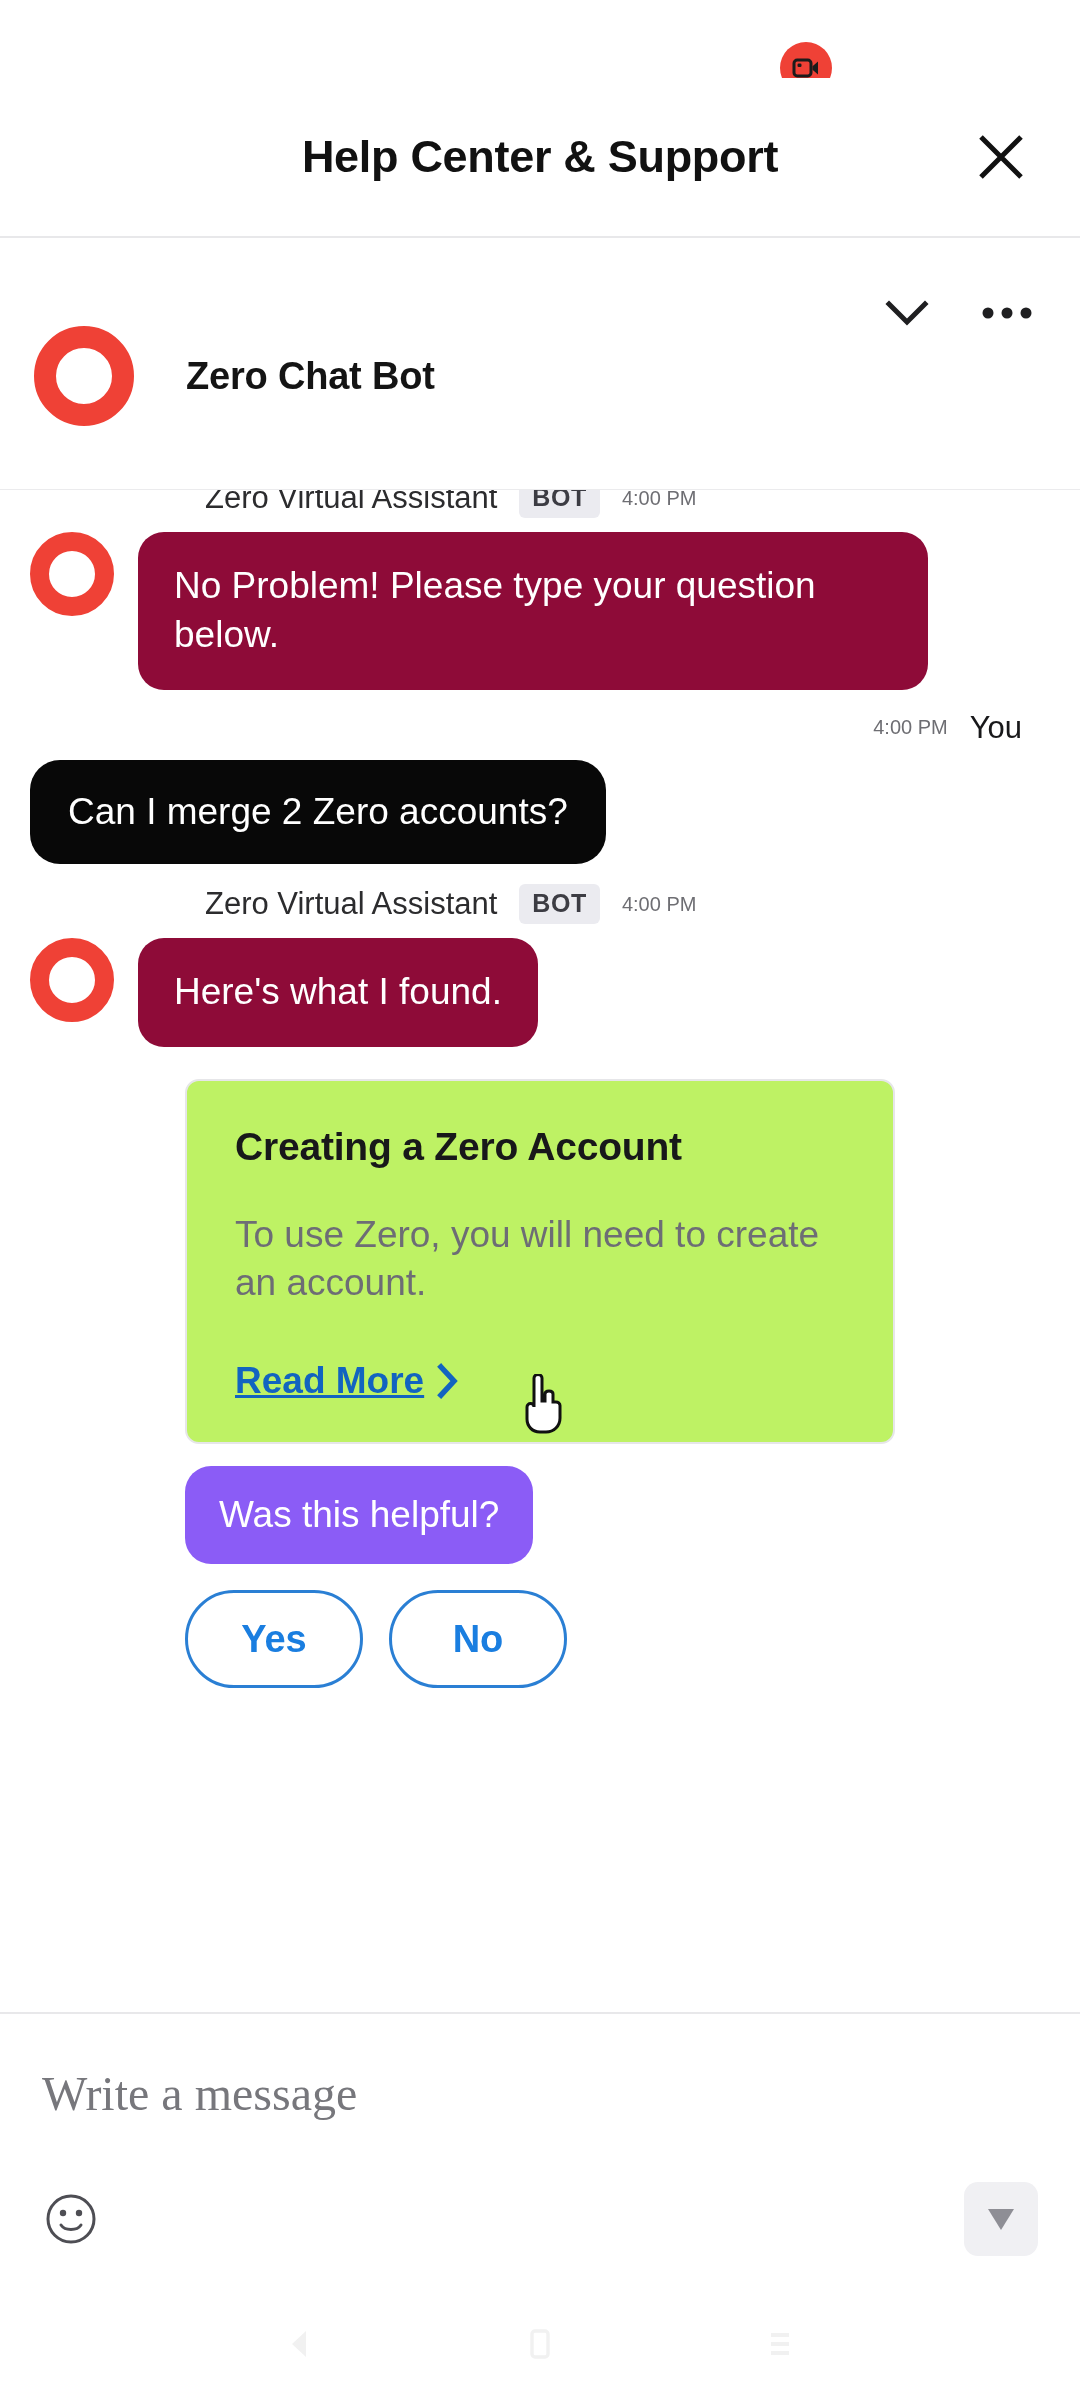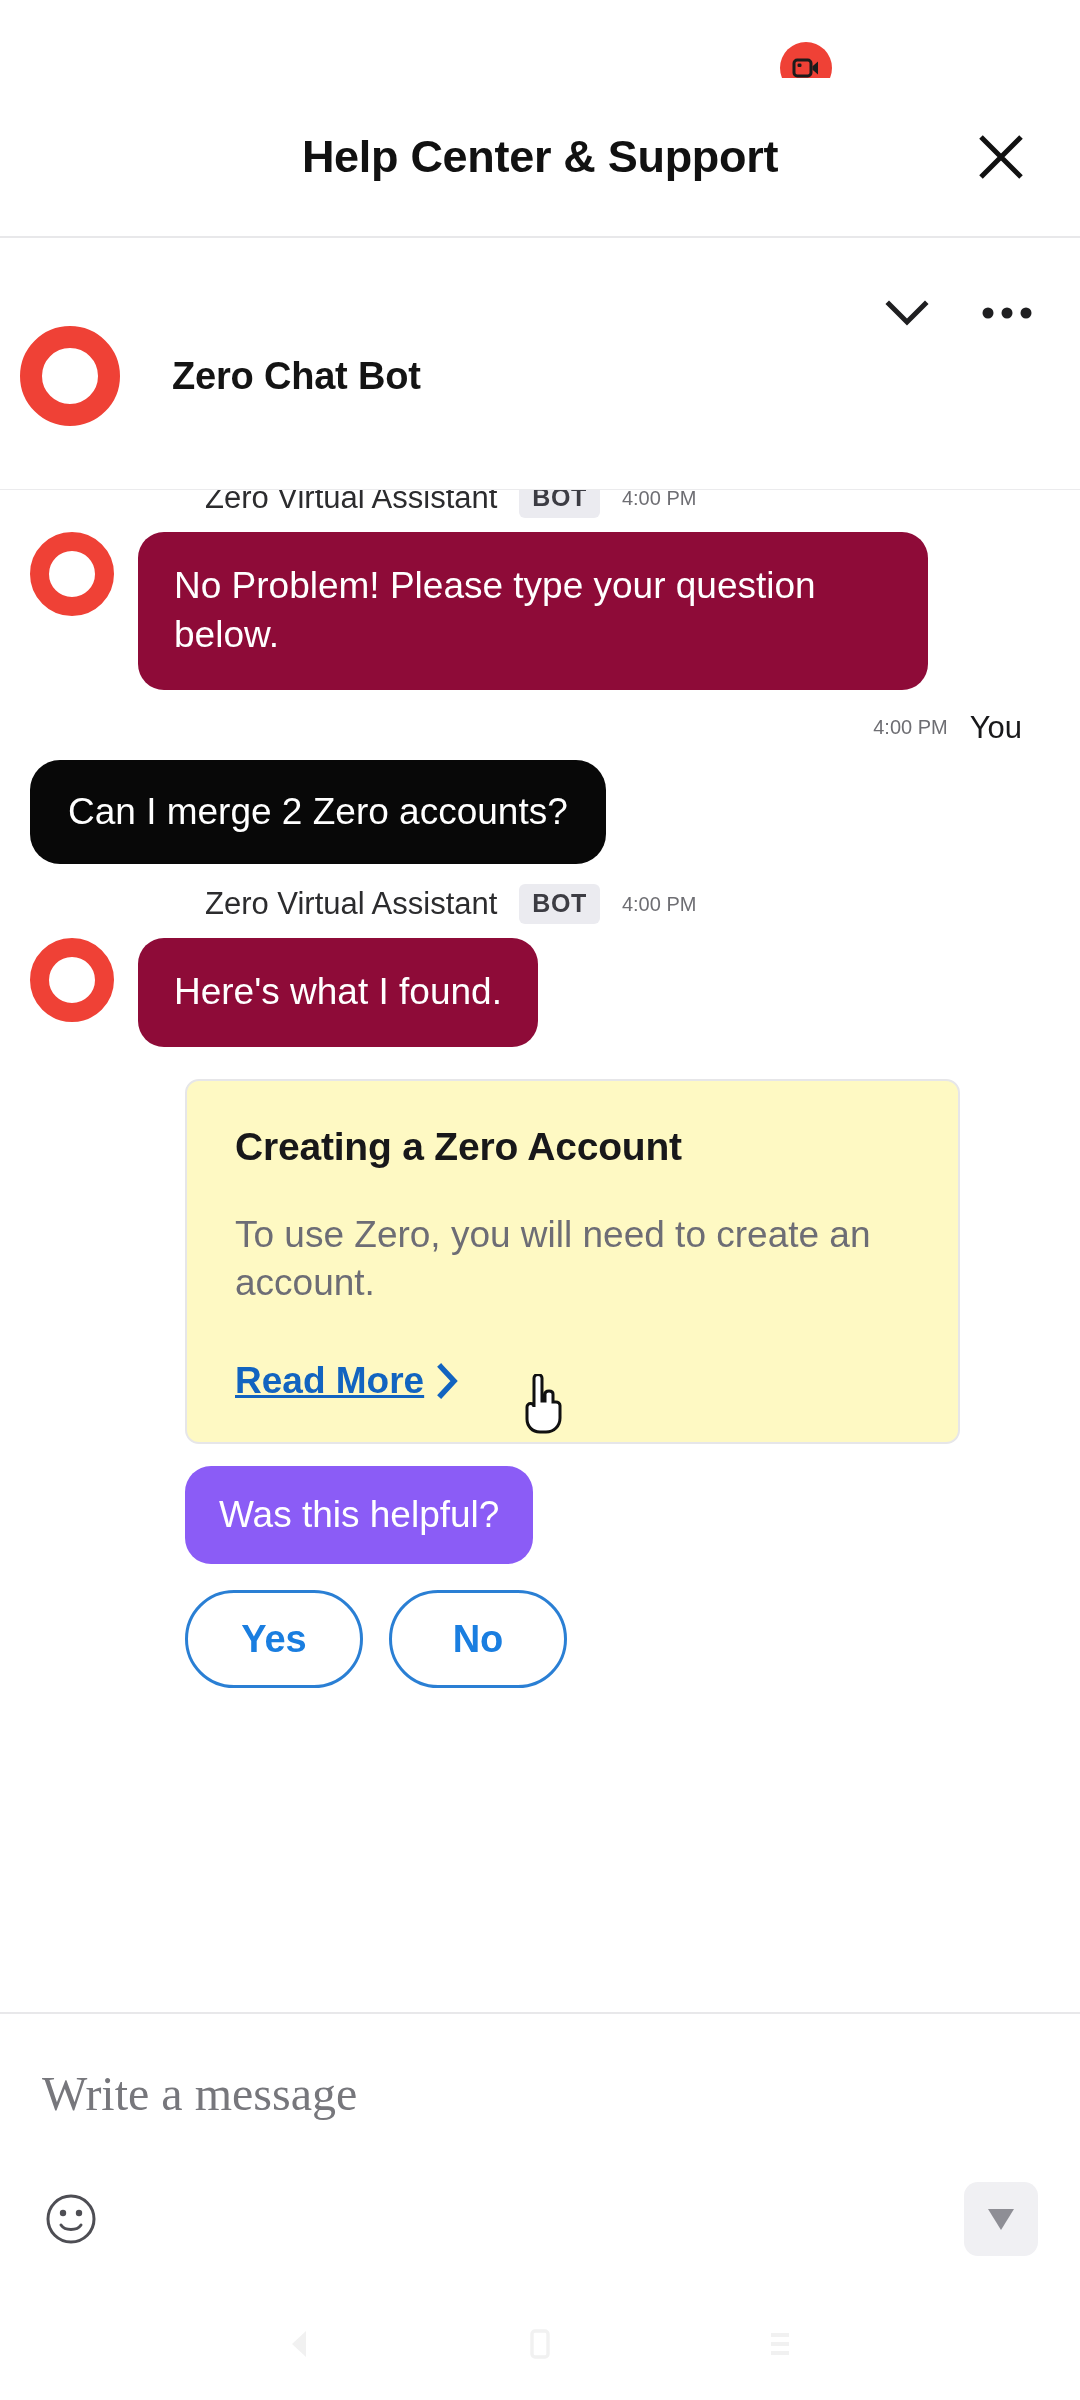--- a/index.html
+++ b/index.html
@@ -101,21 +101,21 @@
     width: 66px;
     height: 66px;
     display: flex;
     align-items: center;
     justify-content: center;
   }
   .icon-btn svg { display: block; }
 
   .bot-identity {
     position: absolute;
-    left: 20px;
+    left: 34px;
     top: 88px;
     display: flex;
     align-items: center;
     gap: 52px;
   }
   .ring-avatar {
     width: 100px;
     height: 100px;
     border-radius: 50%;
     border: 22px solid #ef4136;
@@ -209,25 +209,25 @@
   .bubble.user {
     background: #080808;
     color: #ffffff;
     border-radius: 30px;
     padding: 28px 38px;
   }
 
   
   .card {
     margin: 32px 30px 0 185px;
-    background: #fef9c3;
+    background: #bef264;
     border: 2px solid #e6e6e9;
     border-radius: 14px;
     padding: 44px 48px 40px;
-    width: 775px;
+    width: 710px;
     position: relative;
   }
   .card-title {
     font-size: 39px;
     font-weight: 700;
     color: #18181a;
     letter-spacing: -0.2px;
     margin-bottom: 42px;
   }
   .card-body {

